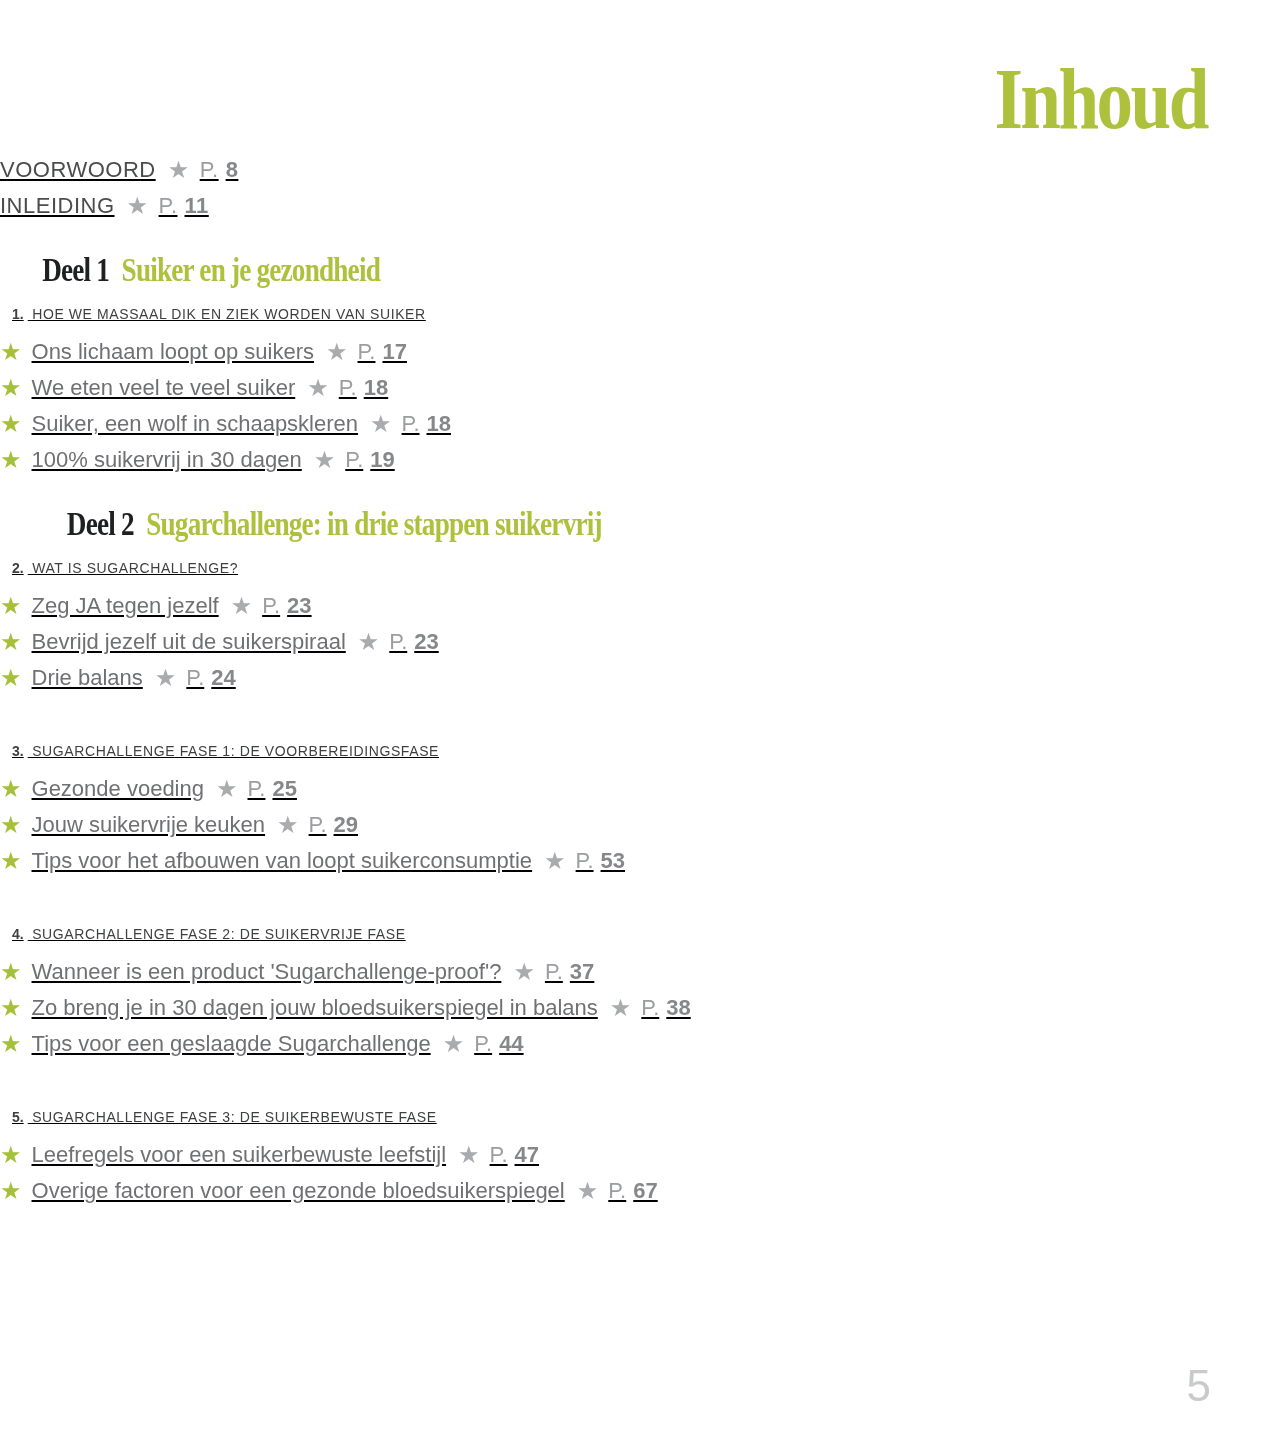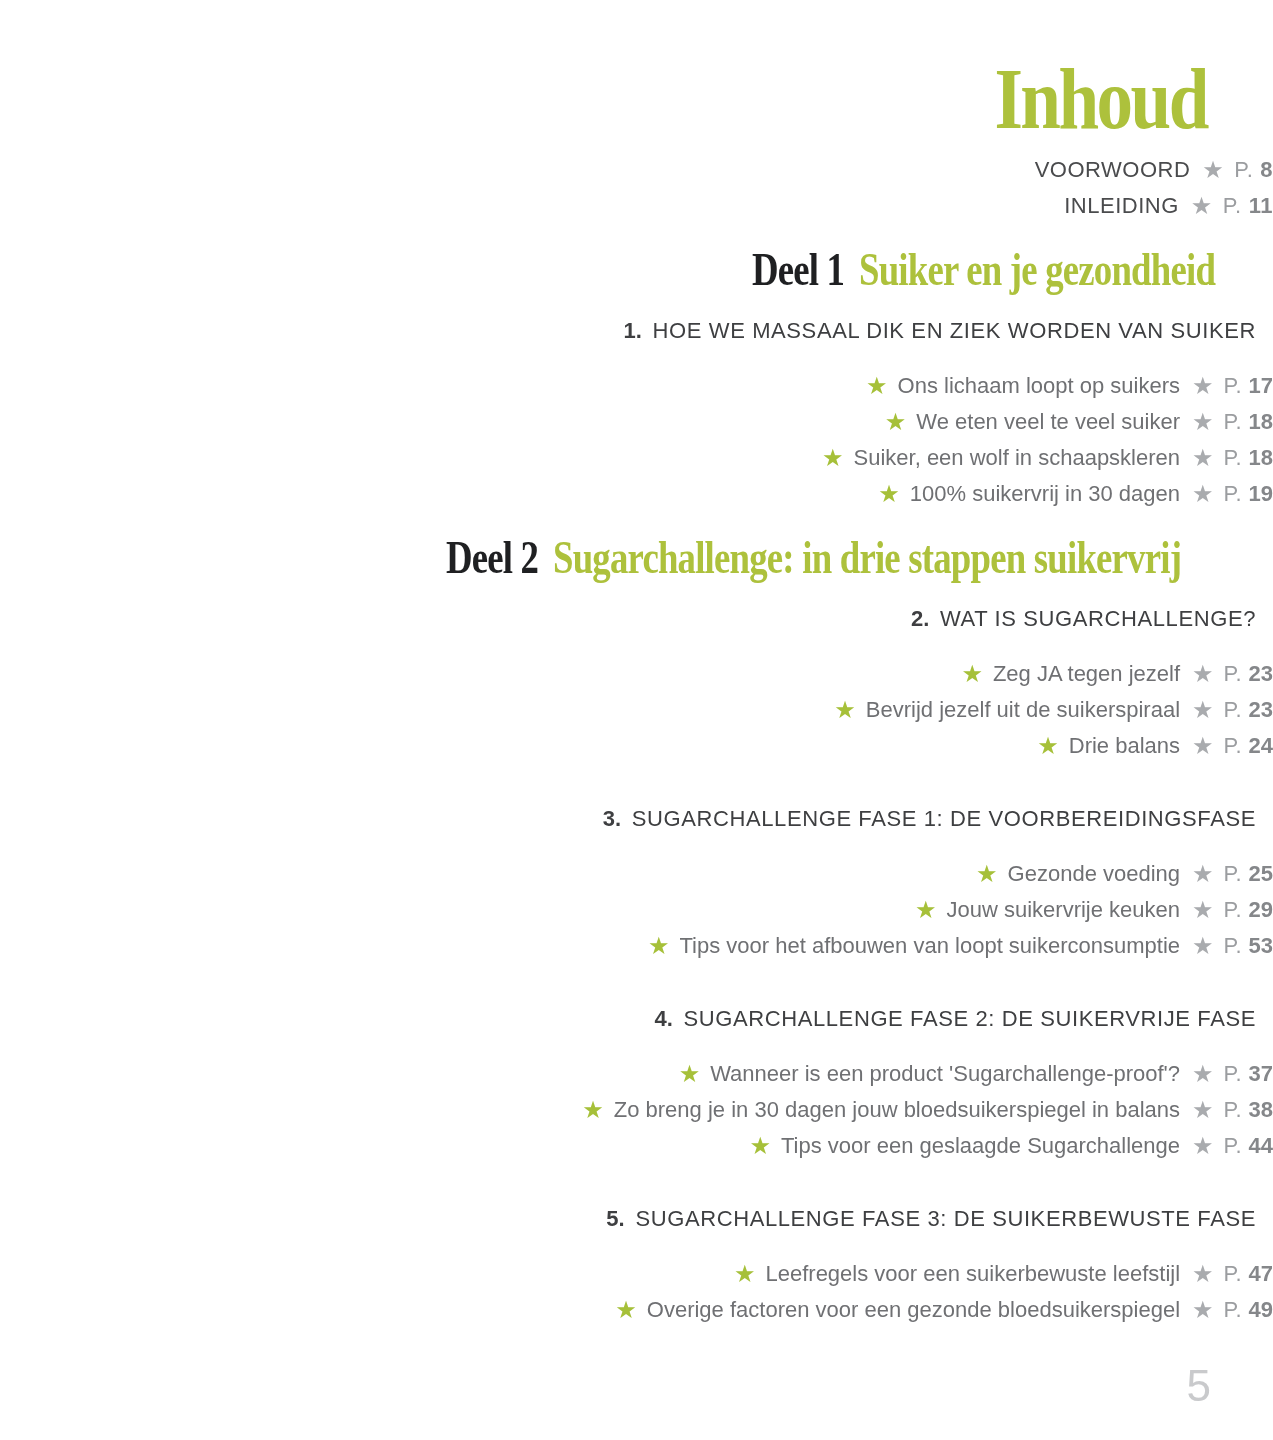--- a/index.html
+++ b/index.html
@@ -26,53 +26,54 @@
     font-weight:700;
     font-size:86px;line-height:1;
     letter-spacing:-3px;
     color:var(--accent);
     transform:scaleX(0.85);
     transform-origin:100% 50%;
     white-space:nowrap;
   }
   .toc{
     padding-top:152px;
-    text-align:right;
+    text-align:left;
+    text-decoration:underline;
   }
   .row{
     font-size:22px;
     line-height:36px;
     white-space:nowrap;
     color:var(--text-item);
   }
   .front-row{color:var(--front-dark);letter-spacing:0.5px;}
   .front-label{color:var(--front-dark);}
   .star{display:inline-block;font-style:normal;}
   .star-green{color:var(--star-green);font-size:24px;vertical-align:-1px;margin-right:10px;}
   .star-gray{color:var(--star-gray);font-size:24px;vertical-align:-1px;margin:0 10px 0 12px;}
   .p-label{color:var(--p-label);}
   .p-num{color:var(--p-num);font-weight:700;margin-left:7px;}
   .part{margin-top:22px;}
   .part-heading{
     margin:0;height:48px;line-height:48px;
     font-family:"Liberation Serif", serif;
-    font-weight:700;font-size:46px;
+    font-weight:700;font-size:34px;
     letter-spacing:-1px;
     color:#1f2022;
     white-space:nowrap;
   }
   .part-heading .squeeze{
     display:inline-block;
     transform:scaleX(0.8);
     transform-origin:50% 50%;
   }
   .part-title{color:var(--accent);margin-left:8px;}
   .chapter-heading{
-    margin:17px;font-size:22px;line-height:40px;font-weight:400;
-    color:var(--text-dark);letter-spacing:0.6px;white-space:nowrap;
+    margin:0;font-size:14px;line-height:40px;font-weight:400;
+    color:var(--text-dark);letter-spacing:0.6px;white-space:nowrap;padding-left:12px;
   }
   .ch-num{font-weight:700;margin-right:4px;letter-spacing:0;}
   .chapter + .chapter{margin-top:35px;}
   .folio{
     position:absolute;top:1364px;right:62px;
     font-size:44px;line-height:1;
     font-weight:200;
     color:var(--folio);
   }
 </style>
@@ -177,21 +178,21 @@
 
   <div class="chapter">
     <h3 class="chapter-heading"><b class="ch-num">5.</b><span class="ch-title"> SUGARCHALLENGE FASE 3: DE SUIKERBEWUSTE FASE</span></h3>
     <div class="entries">
 
   <div class="row entry-row">
     <span class="star star-green">★</span><span class="entry-label">Leefregels voor een suikerbewuste leefstijl</span><span class="star star-gray">★</span><span class="p-label">P.</span><span class="p-num">47</span>
   </div>
 
   <div class="row entry-row">
-    <span class="star star-green">★</span><span class="entry-label">Overige factoren voor een gezonde bloedsuikerspiegel</span><span class="star star-gray">★</span><span class="p-label">P.</span><span class="p-num">49</span>
+    <span class="star star-green">★</span><span class="entry-label">Overige factoren voor een gezonde bloedsuikerspiegel</span><span class="star star-gray">★</span><span class="p-label">P.</span><span class="p-num">67</span>
   </div>
 </div>
   </div>
 </div>
   </section>
 </div>
 </div>
 
 <div class="folio">5</div>
 

